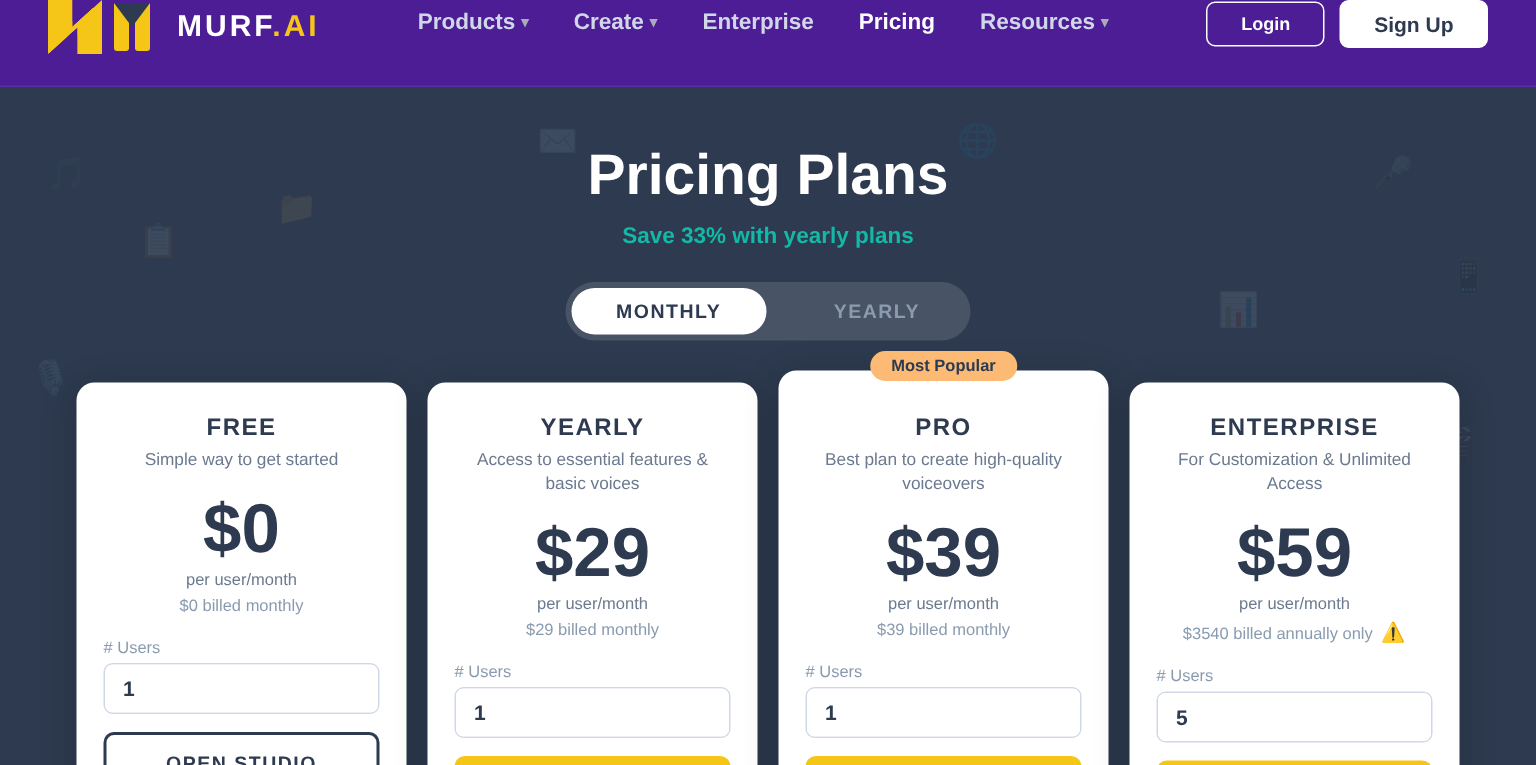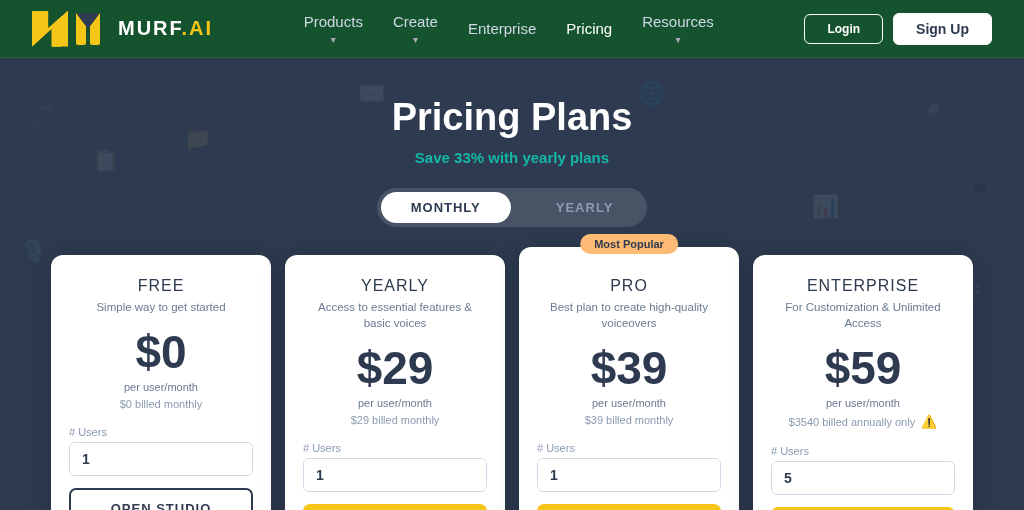--- a/index.html
+++ b/index.html
@@ -1,36 +1,35 @@
 <!DOCTYPE html>
 <html><head>
   <meta charset="utf-8">
   <style>
     * { box-sizing: border-box; margin: 0; padding: 0; }
     body { font-family: 'Segoe UI', Arial, sans-serif; background: #2d3a4f; color: #fff; min-height: 510px; overflow-x: hidden; }
 
     
     .navbar {
-      display: flex; align-items: center; justify-content: space-between;
-      padding: 0 32px; height: 58px; background: #14532d; border-bottom: 1px solid rgba(255,255,255,0.08);
+      display: flex; align-items: flex-start; justify-content: space-between;
+      padding: 0 32px; height: 58px; background: #4c1d95; border-bottom: 1px solid rgba(255,255,255,0.08);
       position: relative; z-index: 10;
     }
     .nav-logo { display: flex; align-items: center; gap: 8px; }
     .nav-logo-icon {
       width: 36px; height: 36px;
       background: #f5c518;
       clip-path: polygon(0 0, 45% 0, 45% 50%, 100% 0, 100% 100%, 55% 100%, 55% 50%, 0 100%);
     }
     .nav-links { display: flex; align-items: center; gap: 6px; }
     .nav-link {
       display: flex; align-items: center; gap: 4px;
-      color: #d0d8e8; font-size: 15px; font-weight: 400;
+      color: #d0d8e8; font-size: 15px; font-weight: 700;
       padding: 6px 12px; border-radius: 6px; cursor: pointer;
       text-decoration: none;
-      flex-direction: column;
     }
     .nav-link.active { color: #fff; }
     .chevron { font-size: 10px; color: #aab; }
     .nav-actions { display: flex; align-items: center; gap: 10px; }
     .btn-login {
       background: transparent; border: 1.5px solid #fff; color: #fff;
       padding: 7px 22px; border-radius: 6px; font-size: 12px; font-weight: 600; cursor: pointer;
     }
     .btn-signup {
       background: #fff; border: 1.5px solid #fff; color: #2d3a4f;
@@ -76,21 +75,21 @@
     .card {
       background: #fff; color: #2d3a4f; border-radius: 12px;
       width: 220px; min-width: 200px; padding: 22px 18px 14px;
       position: relative; box-shadow: 0 4px 24px rgba(0,0,0,0.18);
     }
     .card-badge {
       position: absolute; top: -13px; left: 50%; transform: translateX(-50%);
       background: #fdba74; color: #2d3a4f; font-size: 11px; font-weight: 700;
       padding: 4px 14px; border-radius: 12px; white-space: nowrap;
     }
-    .card-title { font-size: 16px; font-weight: 400; text-align: center; letter-spacing: 1px; margin-bottom: 4px; }
+    .card-title { font-size: 16px; font-weight: 700; text-align: center; letter-spacing: 1px; margin-bottom: 4px; }
     .card-desc { font-size: 11.5px; color: #6b7a90; text-align: center; margin-bottom: 14px; line-height: 1.4; }
     .card-price { font-size: 46px; font-weight: 800; text-align: center; color: #2d3a4f; line-height: 1; }
     .card-price-sub { font-size: 11px; color: #6b7a90; text-align: center; margin-top: 4px; margin-bottom: 14px; line-height: 1.5; }
     .card-price-sub .billed { color: #8a9bb0; font-size: 11px; }
     .users-label { font-size: 11px; color: #8a9bb0; margin-bottom: 4px; }
     .users-box {
       display: flex; border: 1.5px solid #d0d8e8; border-radius: 6px; overflow: hidden; width: 100%;
     }
     .users-num {
       flex: 1; padding: 8px 12px; font-size: 14px; font-weight: 600; color: #2d3a4f;

